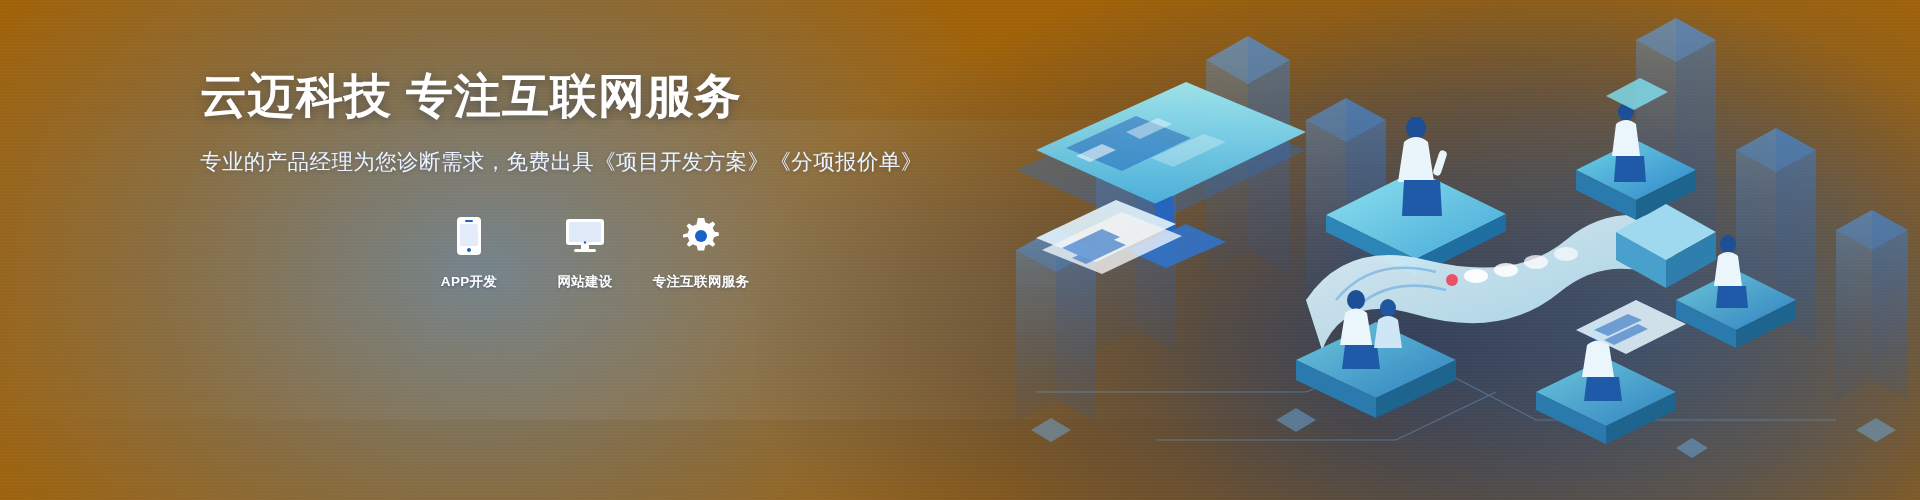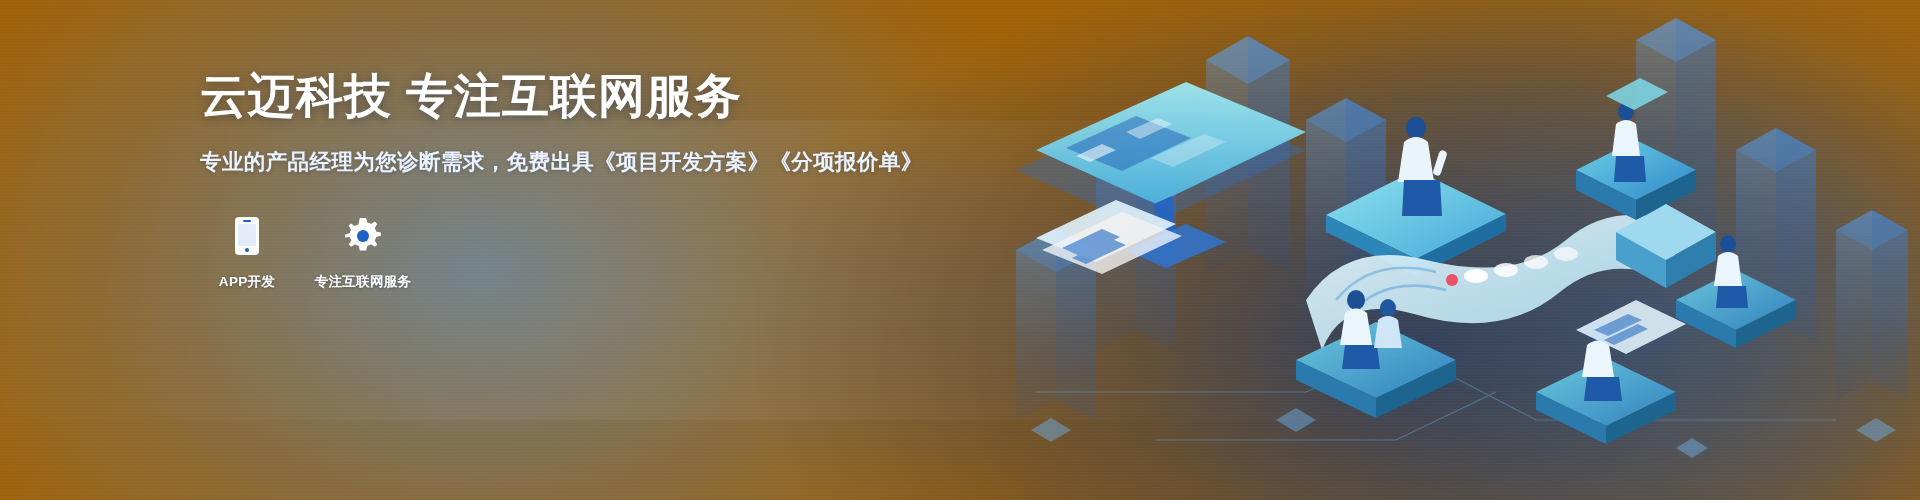--- a/index.html
+++ b/index.html
@@ -80,31 +80,32 @@
     text-shadow: 0 2px 10px rgba(4,32,84,0.35);
     margin: 0 0 22px 0;
   }
 
   .subline {
     font-size: 21.5px;
     line-height: 34px;
     color: #eaf3ff;
     white-space: nowrap;
     letter-spacing: .4px;
-    font-weight: 700;
+    font-weight: 400;
     text-shadow: 0 1px 4px rgba(4,32,84,0.28);
   }
 
   
   .services {
     display: flex;
     align-items: flex-start;
     margin-top: 36px;
     gap: 42px;
     padding-left: 10px;
+    justify-content: center;
   }
   .service {
     display: flex;
     flex-direction: column;
     align-items: center;
     width: 74px;
   }
   .service .ico {
     width: 42px;
     height: 42px;
@@ -345,20 +346,32 @@
             <rect x="9" y="4" width="8" height="2" rx="1" fill="#1a62c6"></rect>
             <circle cx="13" cy="34" r="2" fill="#1a62c6"></circle>
             <rect x="4" y="8" width="18" height="22" rx="1.5" fill="#1a62c6" opacity=".12"></rect>
           </svg>
         </span>
         <span class="lbl">APP开发</span>
       </div>
 
 
 
+      <div class="service">
+        <span class="ico">
+          <svg width="40" height="36" viewBox="0 0 40 36">
+            <rect x="1" y="1" width="38" height="26" rx="3" fill="#ffffff"></rect>
+            <rect x="4" y="4" width="32" height="20" rx="1.5" fill="#1a62c6" opacity=".14"></rect>
+            <circle cx="20" cy="24.5" r="1.2" fill="#1a62c6"></circle>
+            <rect x="16" y="27" width="8" height="4" fill="#ffffff"></rect>
+            <rect x="9" y="31" width="22" height="3" rx="1.5" fill="#ffffff"></rect>
+          </svg>
+        </span>
+        <span class="lbl">网站建设</span>
+      </div>
 
       <div class="service">
         <span class="ico">
           <svg width="40" height="40" viewBox="0 0 40 40">
             <path d="M20 2 l3.2 0 1.1 4.6 a14 14 0 0 1 3.6 1.5 l4 -2.5 2.3 2.3 -2.5 4 a14 14 0 0 1 1.5 3.6 l4.6 1.1 0 3.2 -4.6 1.1 a14 14 0 0 1 -1.5 3.6 l2.5 4 -2.3 2.3 -4 -2.5 a14 14 0 0 1 -3.6 1.5 l-1.1 4.6 -3.2 0 -3.2 0 -1.1 -4.6 a14 14 0 0 1 -3.6 -1.5 l-4 2.5 -2.3 -2.3 2.5 -4 a14 14 0 0 1 -1.5 -3.6 L2 21.6 l0 -3.2 4.6 -1.1 a14 14 0 0 1 1.5 -3.6 l-2.5 -4 2.3 -2.3 4 2.5 a14 14 0 0 1 3.6 -1.5 L16.8 2 z" fill="#ffffff"></path>
             <circle cx="20" cy="20" r="6" fill="#1a62c6"></circle>
           </svg>
         </span>
         <span class="lbl">专注互联网服务</span>
       </div>

